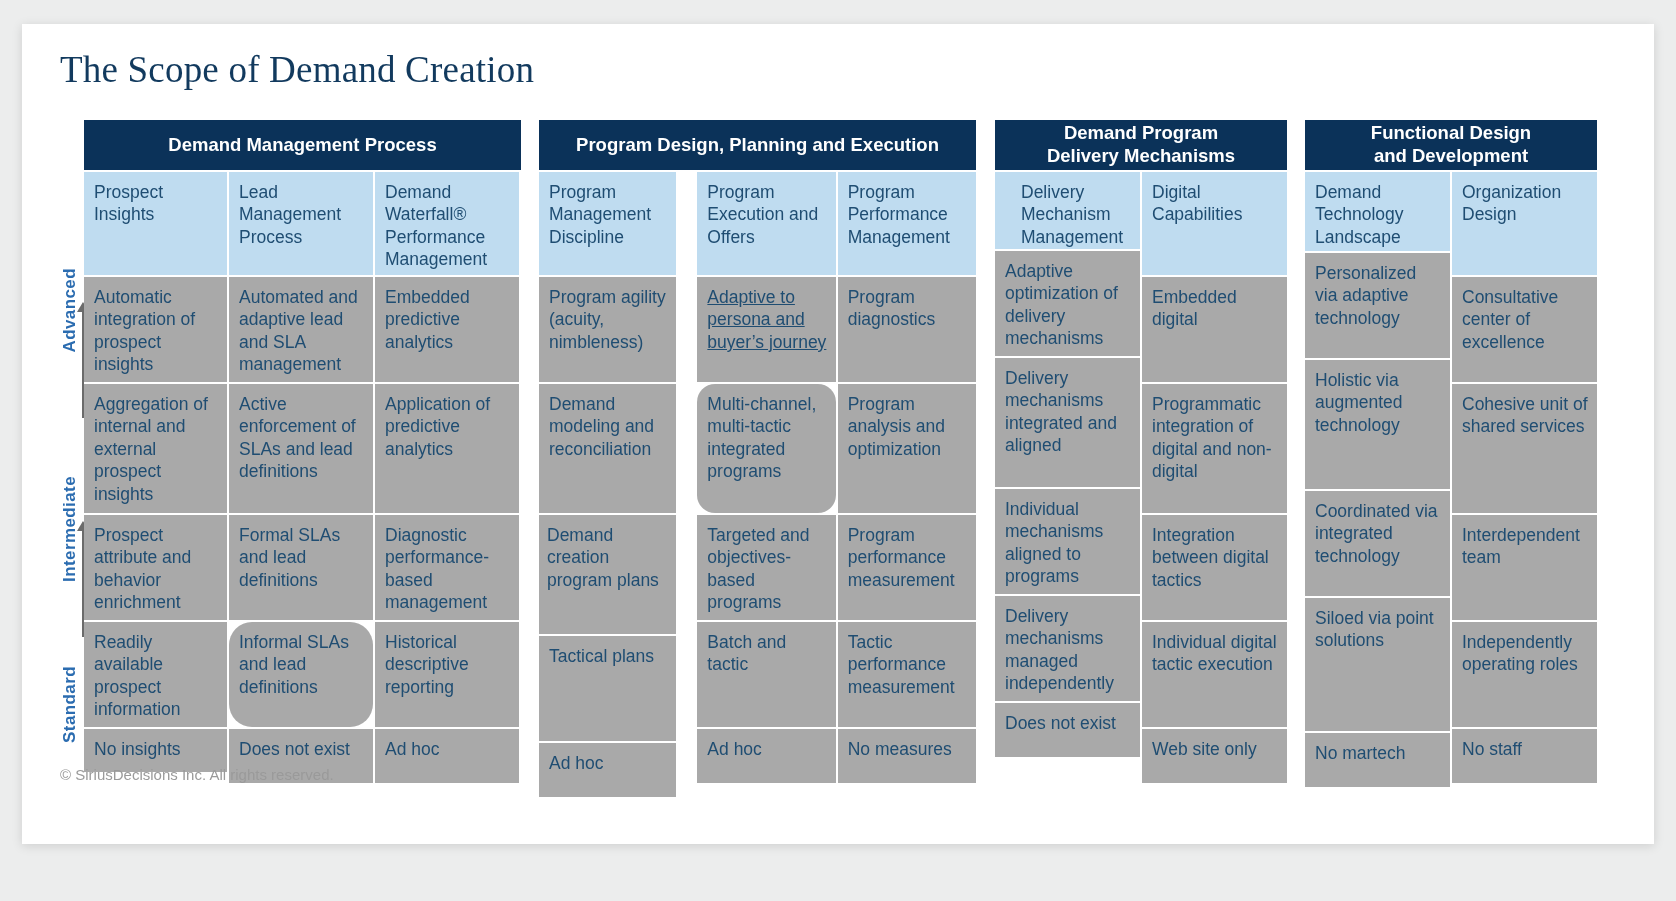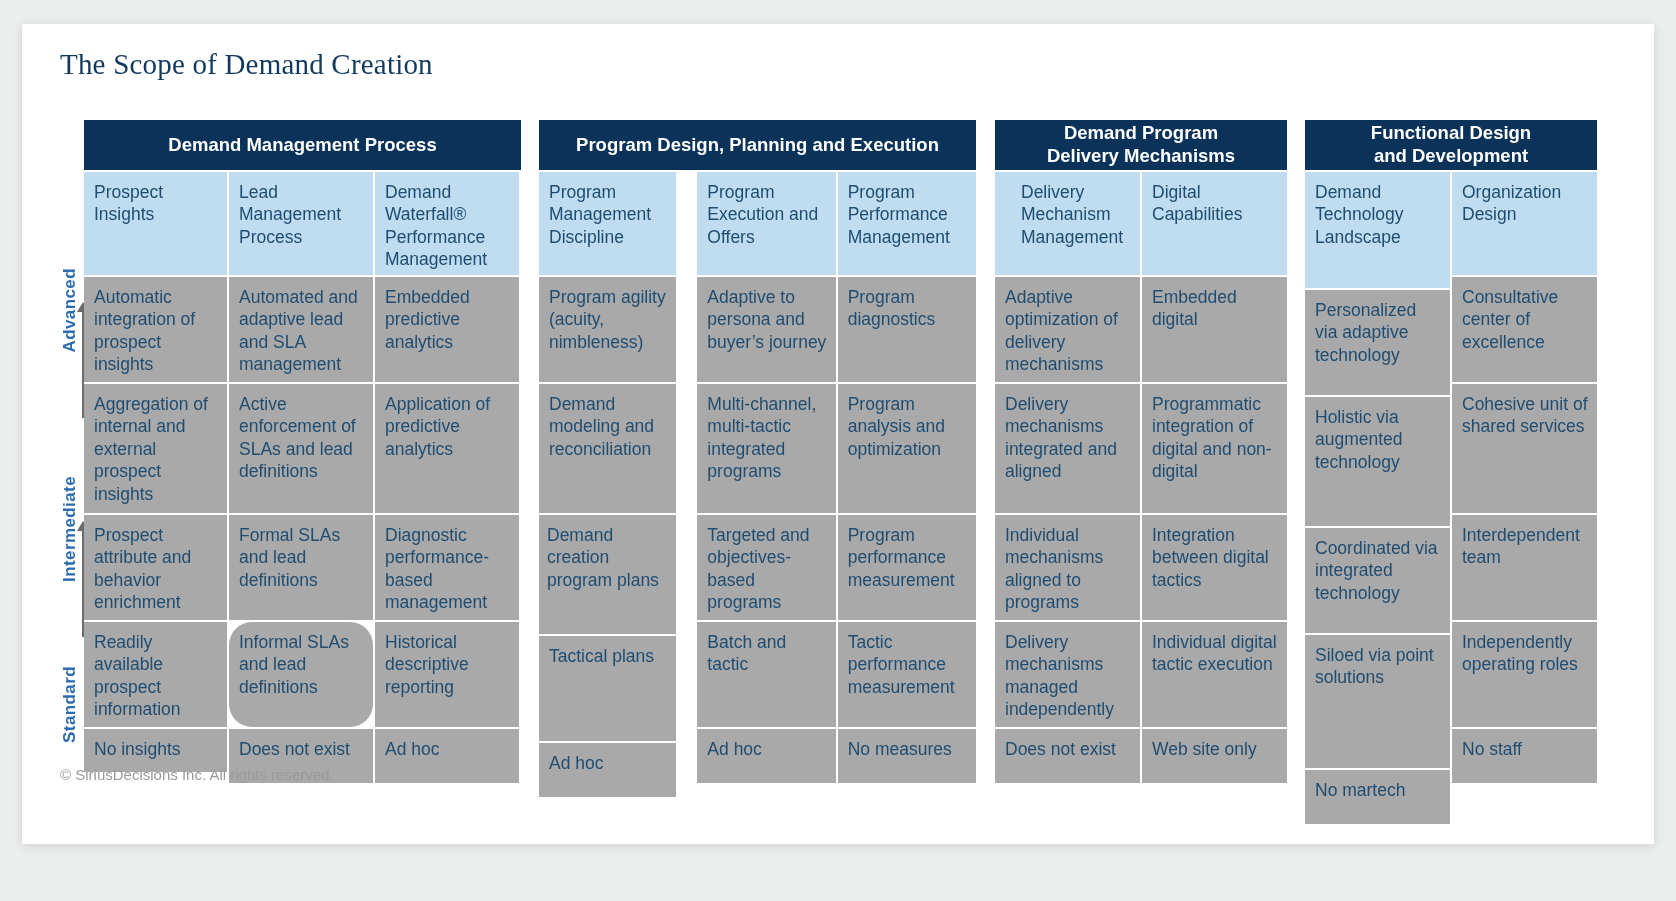--- a/index.html
+++ b/index.html
@@ -10,21 +10,21 @@
     overflow:hidden;
   }
   .page{
     position:absolute;left:22px;top:24px;width:1632px;height:820px;
     background:#ffffff;
     box-shadow:0 2px 10px rgba(0,0,0,0.13);
   }
   .title{
     position:absolute;left:38px;top:24px;
     font-family:"Liberation Serif", serif;
-    font-size:29px;color:#123a5e;letter-spacing:.2px;
+    font-size:37px;color:#123a5e;letter-spacing:.2px;
     white-space:nowrap;
   }
   
   .axis{
     position:absolute;left:28px;top:96px;width:48px;height:648px;
   }
   .axis-label{
     position:absolute;
     writing-mode:vertical-rl;
     transform:rotate(180deg);
@@ -124,43 +124,43 @@
         <div class="col" style="width:143px;">
           <div class="cell sub" style="height:103px;">Program Management Discipline</div>
           <div class="cell body" style="height:105px;">Program agility (acuity, nimbleness)</div>
           <div class="cell body" style="height:129px;">Demand modeling and reconciliation</div>
           <div class="cell body" style="height:119px;padding-left:8px;">Demand creation program plans</div>
           <div class="cell body" style="height:105px;">Tactical plans</div>
           <div class="cell body" style="height:54px;">Ad hoc</div>
         </div>
         <div class="col" style="width:144px;margin-left:19px;">
           <div class="cell sub" style="height:103px;">Program Execution and Offers</div>
-          <div class="cell body" style="height:105px;">Adaptive to persona and buyer’s journey</div>
-          <div class="cell body" style="height:129px;">Multi-channel, multi-tactic integrated programs</div>
+          <div class="cell body" style="height:105px;text-decoration:underline;">Adaptive to persona and buyer’s journey</div>
+          <div class="cell body" style="height:129px;border-radius:18px;">Multi-channel, multi-tactic integrated programs</div>
           <div class="cell body" style="height:105px;">Targeted and objectives-based programs</div>
           <div class="cell body" style="height:105px;">Batch and tactic</div>
           <div class="cell body" style="height:54px;">Ad hoc</div>
         </div>
         <div class="col" style="width:144px;">
           <div class="cell sub" style="height:103px;">Program Performance Management</div>
           <div class="cell body" style="height:105px;">Program diagnostics</div>
           <div class="cell body" style="height:129px;">Program analysis and optimization</div>
           <div class="cell body" style="height:105px;">Program performance measurement</div>
           <div class="cell body" style="height:105px;">Tactic performance measurement</div>
           <div class="cell body" style="height:54px;">No measures</div>
         </div>
       </div>
     </div>
 
     <div class="group" style="left:911px;width:292px;">
       <div class="group-head two-line" style="white-space:pre-line;">Demand Program
 Delivery Mechanisms</div>
       <div class="cols">
         <div class="col" style="width:145px;">
-          <div class="cell sub" style="height:103px;padding-left:26px;">Delivery Mechanism Management</div>
+          <div class="cell sub" style="height:77px;padding-left:26px;">Delivery Mechanism Management</div>
           <div class="cell body" style="height:105px;">Adaptive optimization of delivery mechanisms</div>
           <div class="cell body" style="height:129px;">Delivery mechanisms integrated and aligned</div>
           <div class="cell body" style="height:105px;">Individual mechanisms aligned to programs</div>
           <div class="cell body" style="height:105px;">Delivery mechanisms managed independently</div>
           <div class="cell body" style="height:54px;">Does not exist</div>
         </div>
         <div class="col" style="width:145px;">
           <div class="cell sub" style="height:103px;">Digital Capabilities</div>
           <div class="cell body" style="height:105px;">Embedded digital</div>
           <div class="cell body" style="height:129px;">Programmatic integration of digital and non-digital</div>
@@ -169,21 +169,21 @@
           <div class="cell body" style="height:54px;">Web site only</div>
         </div>
       </div>
     </div>
 
     <div class="group" style="left:1221px;width:292px;">
       <div class="group-head two-line" style="white-space:pre-line;">Functional Design
 and Development</div>
       <div class="cols">
         <div class="col" style="width:145px;">
-          <div class="cell sub" style="height:116px;">Demand Technology Landscape</div>
+          <div class="cell sub" style="height:79px;">Demand Technology Landscape</div>
           <div class="cell body" style="height:105px;">Personalized via adaptive technology</div>
           <div class="cell body" style="height:129px;">Holistic via augmented technology</div>
           <div class="cell body" style="height:105px;">Coordinated via integrated technology</div>
           <div class="cell body" style="height:133px;">Siloed via point solutions</div>
           <div class="cell body" style="height:54px;">No martech</div>
         </div>
         <div class="col" style="width:145px;">
           <div class="cell sub" style="height:103px;">Organization Design</div>
           <div class="cell body" style="height:105px;">Consultative center of excellence</div>
           <div class="cell body" style="height:129px;">Cohesive unit of shared services</div>

